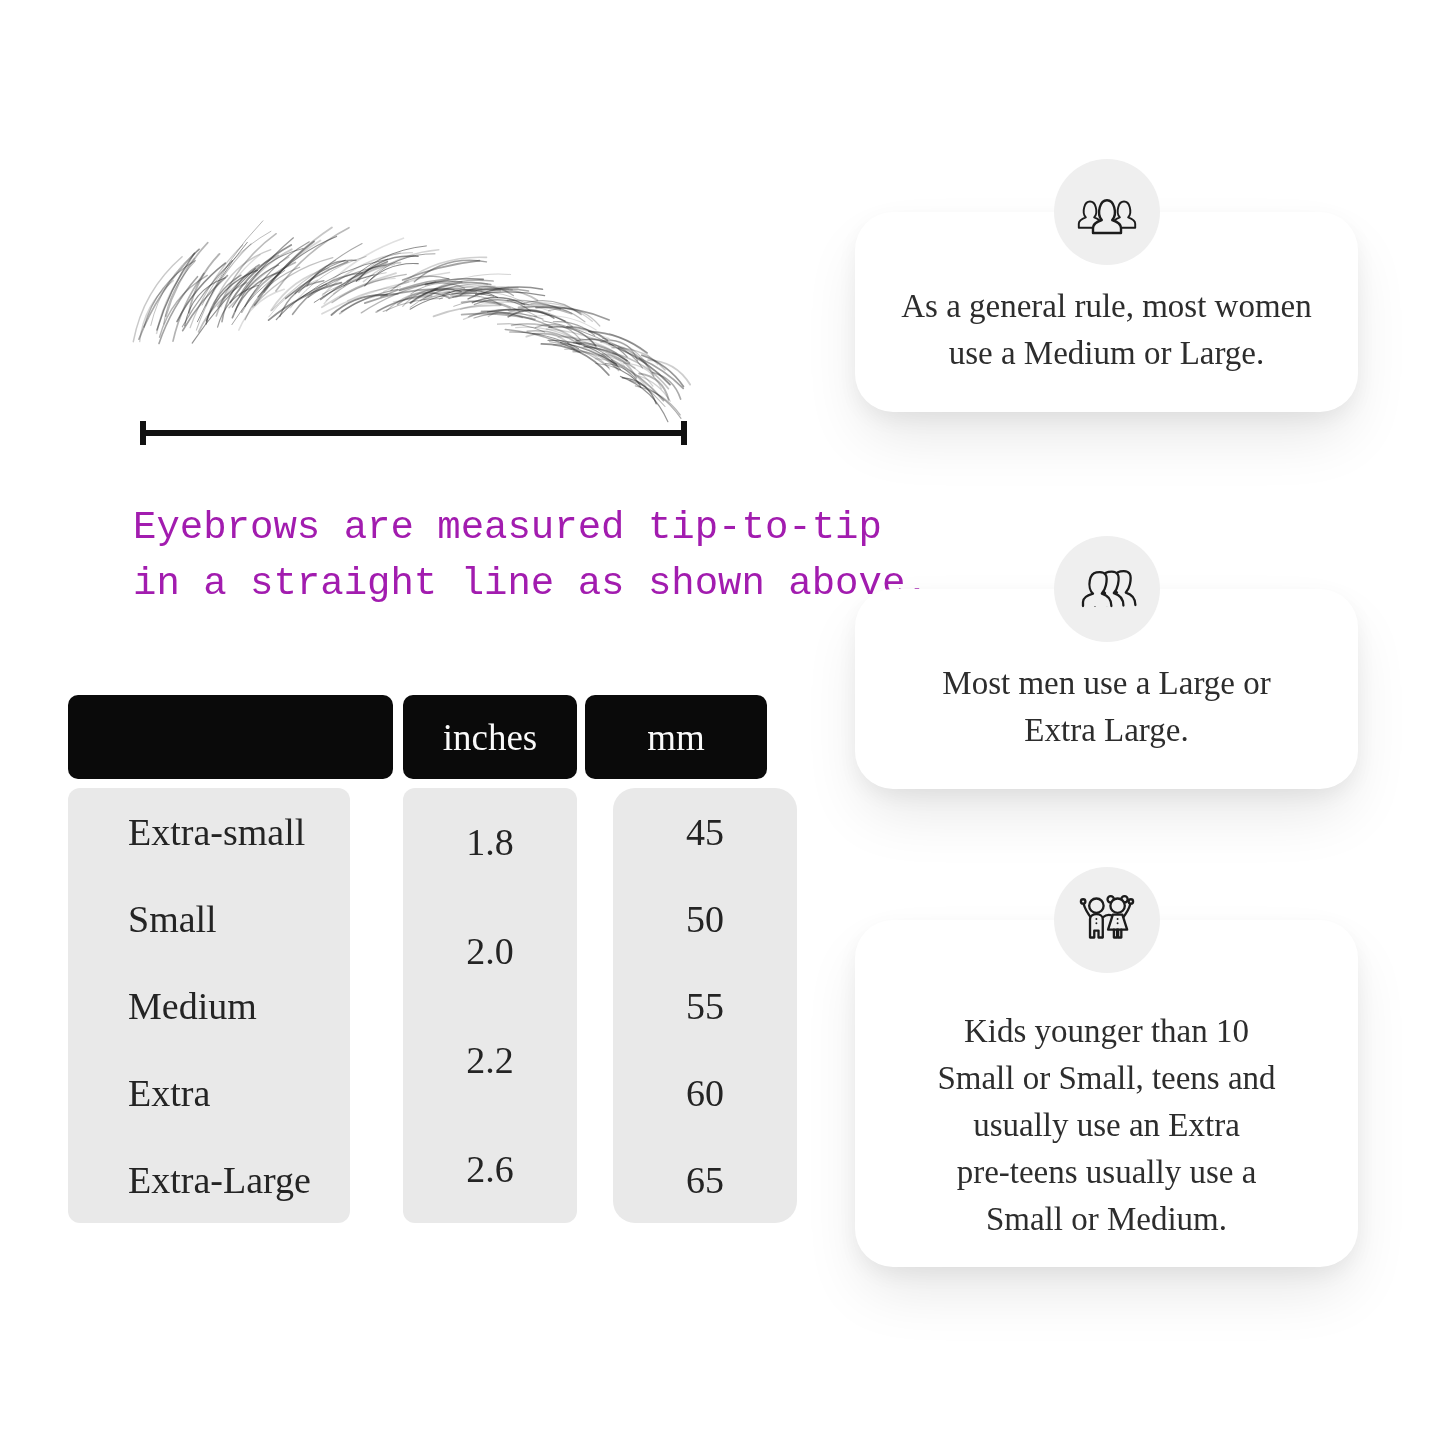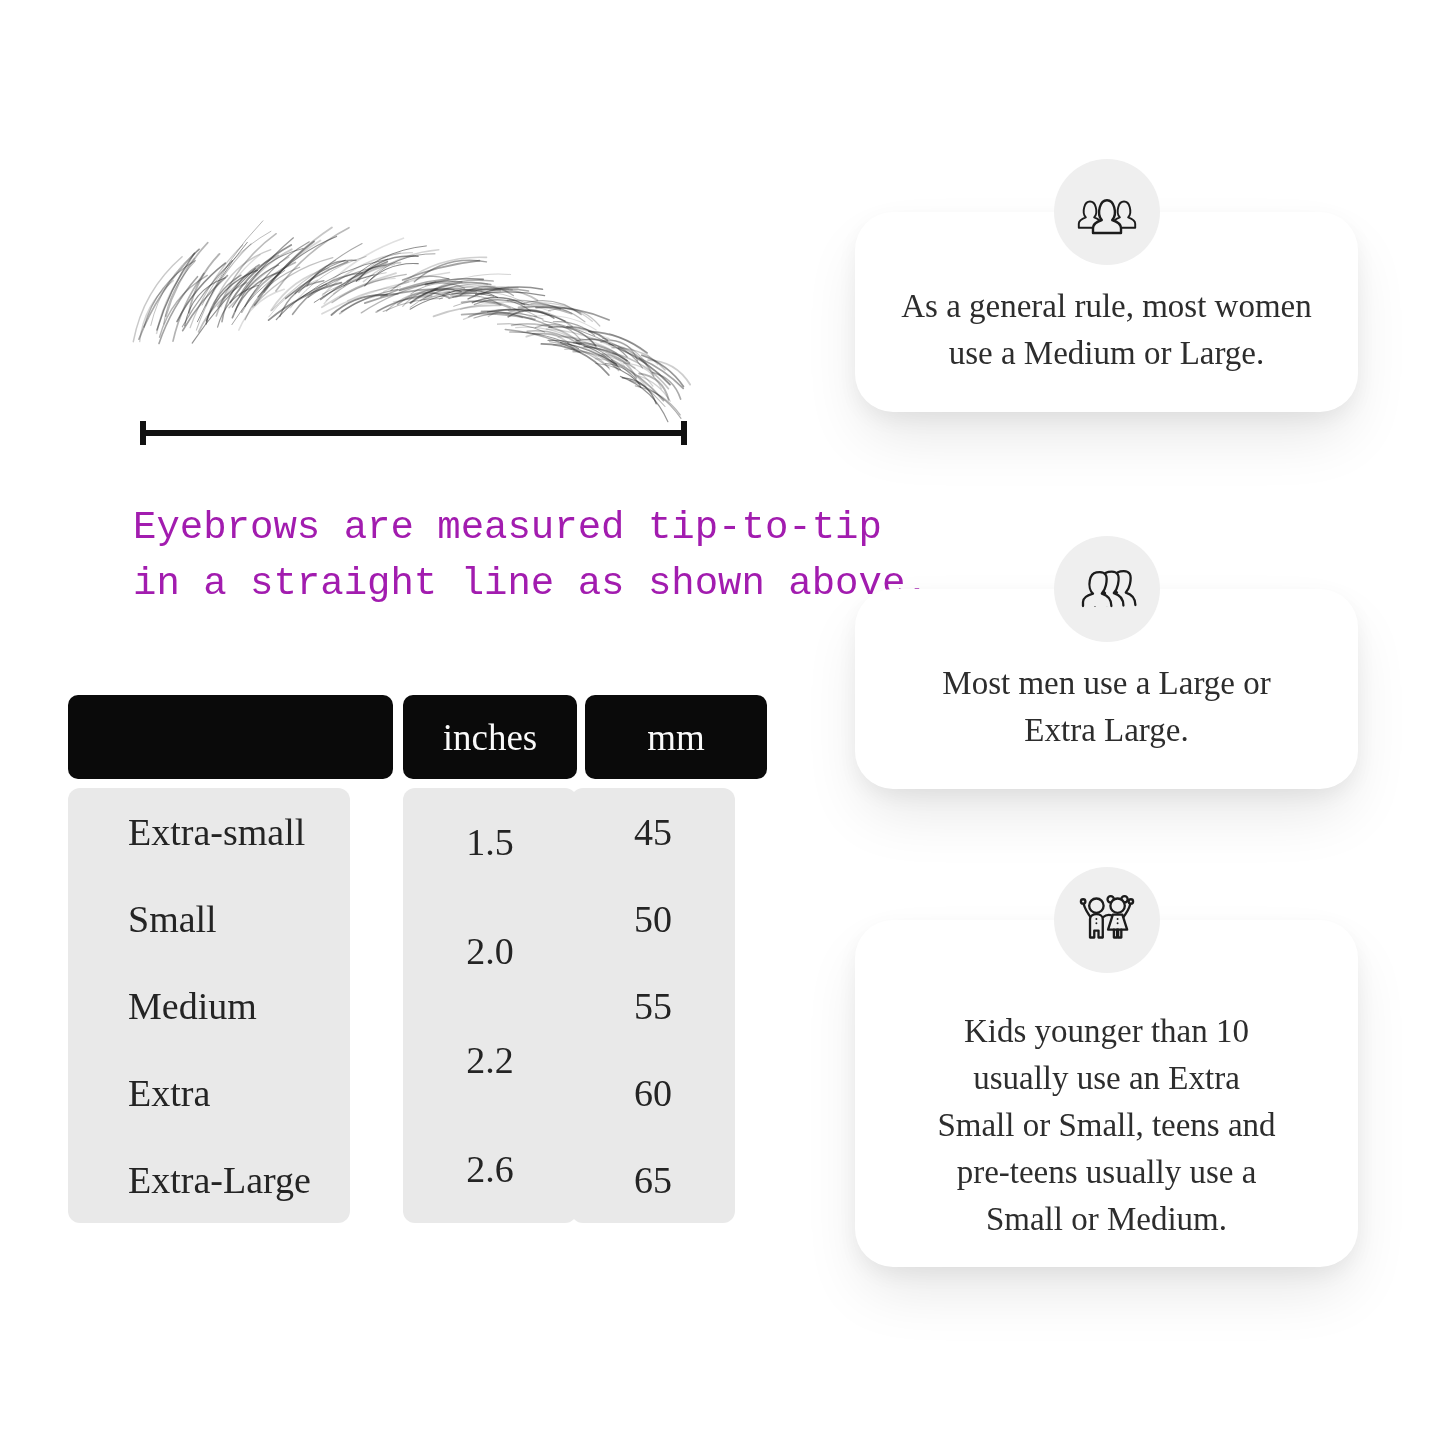--- a/index.html
+++ b/index.html
@@ -27,21 +27,21 @@
   }
   .th-size   { left:68px;  width:325px; }
   .th-inches { left:403px; width:174px;text-align:right; }
   .th-mm     { left:585px; width:182px; }
   .tcol-body {
     position:absolute; top:788px; height:435px; background:#e9e9e9; border-radius:12px;
     display:flex; flex-direction:column;
   }
   .tb-size   { left:68px;  width:282px; }
   .tb-inches { left:403px; width:174px; }
-  .tb-mm     { left:571px; width:164px; }
+  .tb-mm     { left:613px; width:184px;border-radius:22px; }
   .tcell { flex:1; display:flex; align-items:center; font-size:38px; color:#242424; }
   .tcell.lab { justify-content:flex-start; padding-left:60px; }
   .tcell.num { justify-content:center; }
 
   
   .card {
     position:absolute; left:855px; width:503px; background:#ffffff; border-radius:38px;
     box-shadow: 0 30px 60px -8px rgba(0,0,0,0.10), 0 8px 20px rgba(0,0,0,0.05);
     display:flex; flex-direction:column; align-items:center; justify-content:center;
     text-align:center;
@@ -289,21 +289,21 @@
     <div class="tcol-head th-mm">mm</div>
 
     <div class="tcol-body tb-size">
       <div class="tcell lab">Extra-small</div>
       <div class="tcell lab">Small</div>
       <div class="tcell lab">Medium</div>
       <div class="tcell lab">Extra</div>
       <div class="tcell lab">Extra-Large</div>
     </div>
     <div class="tcol-body tb-inches">
-      <div class="tcell num">1.5</div>
+      <div class="tcell num">1.8</div>
       <div class="tcell num">2.0</div>
       <div class="tcell num">2.2</div>
       <div class="tcell num">2.6</div>
     </div>
     <div class="tcol-body tb-mm">
       <div class="tcell num">45</div>
       <div class="tcell num">50</div>
       <div class="tcell num">55</div>
       <div class="tcell num">60</div>
       <div class="tcell num">65</div>
@@ -365,19 +365,19 @@
           <path d="M 10.5,9 L 10.5,16.5 L 13.5,16.5 L 13.5,9"></path>
 
           <circle cx="-10" cy="-1" r="0.9" fill="#1c1c1c" stroke="none"></circle>
           <circle cx="-10" cy="3" r="0.9" fill="#1c1c1c" stroke="none"></circle>
           <circle cx="10" cy="-1" r="0.9" fill="#1c1c1c" stroke="none"></circle>
           <circle cx="10" cy="3" r="0.9" fill="#1c1c1c" stroke="none"></circle>
         </g>
       </svg>
     </div>
     <div class="card-line">Kids younger than 10</div>
+    <div class="card-line">Small or Small, teens and</div>
     <div class="card-line">usually use an Extra</div>
-    <div class="card-line">Small or Small, teens and</div>
     <div class="card-line">pre-teens usually use a</div>
     <div class="card-line">Small or Medium.</div>
   </div>
 
 </div>
 
 </body></html>

